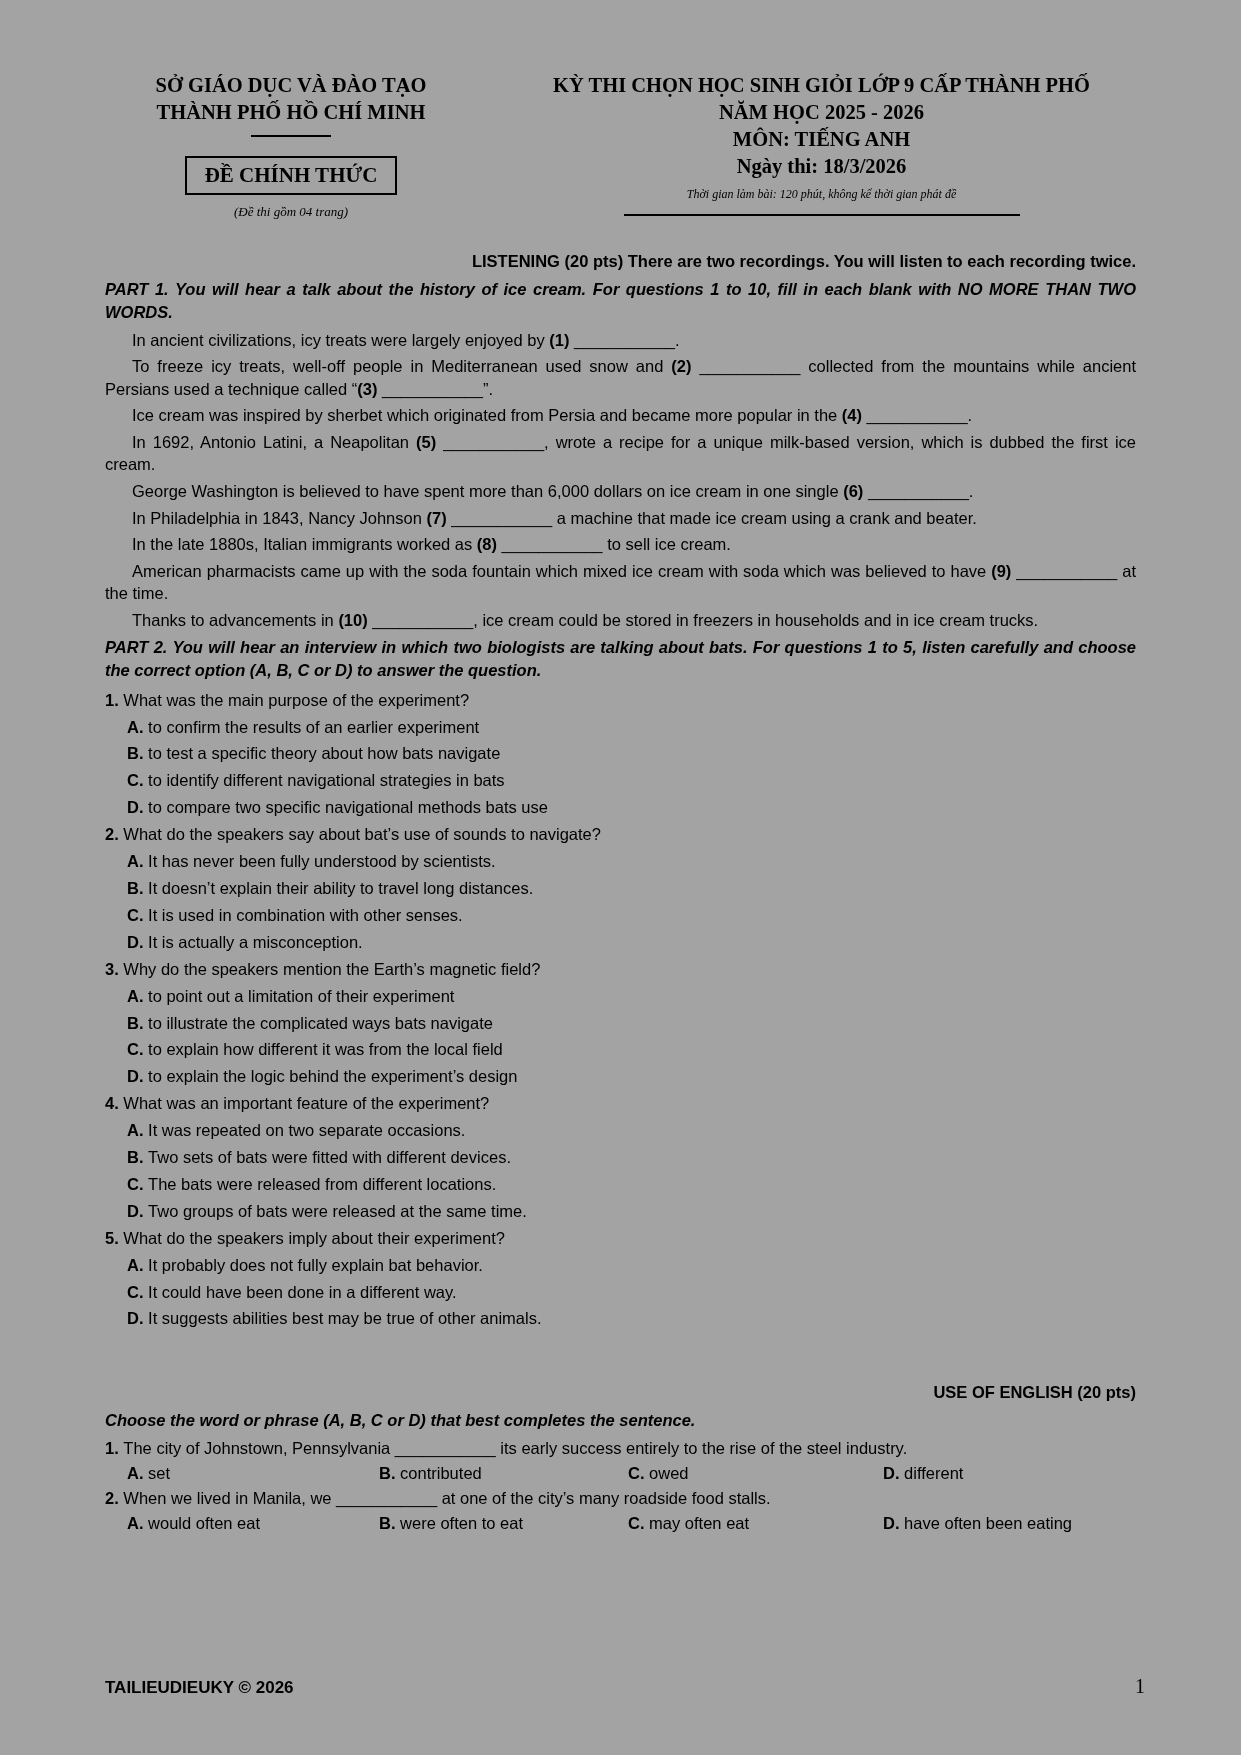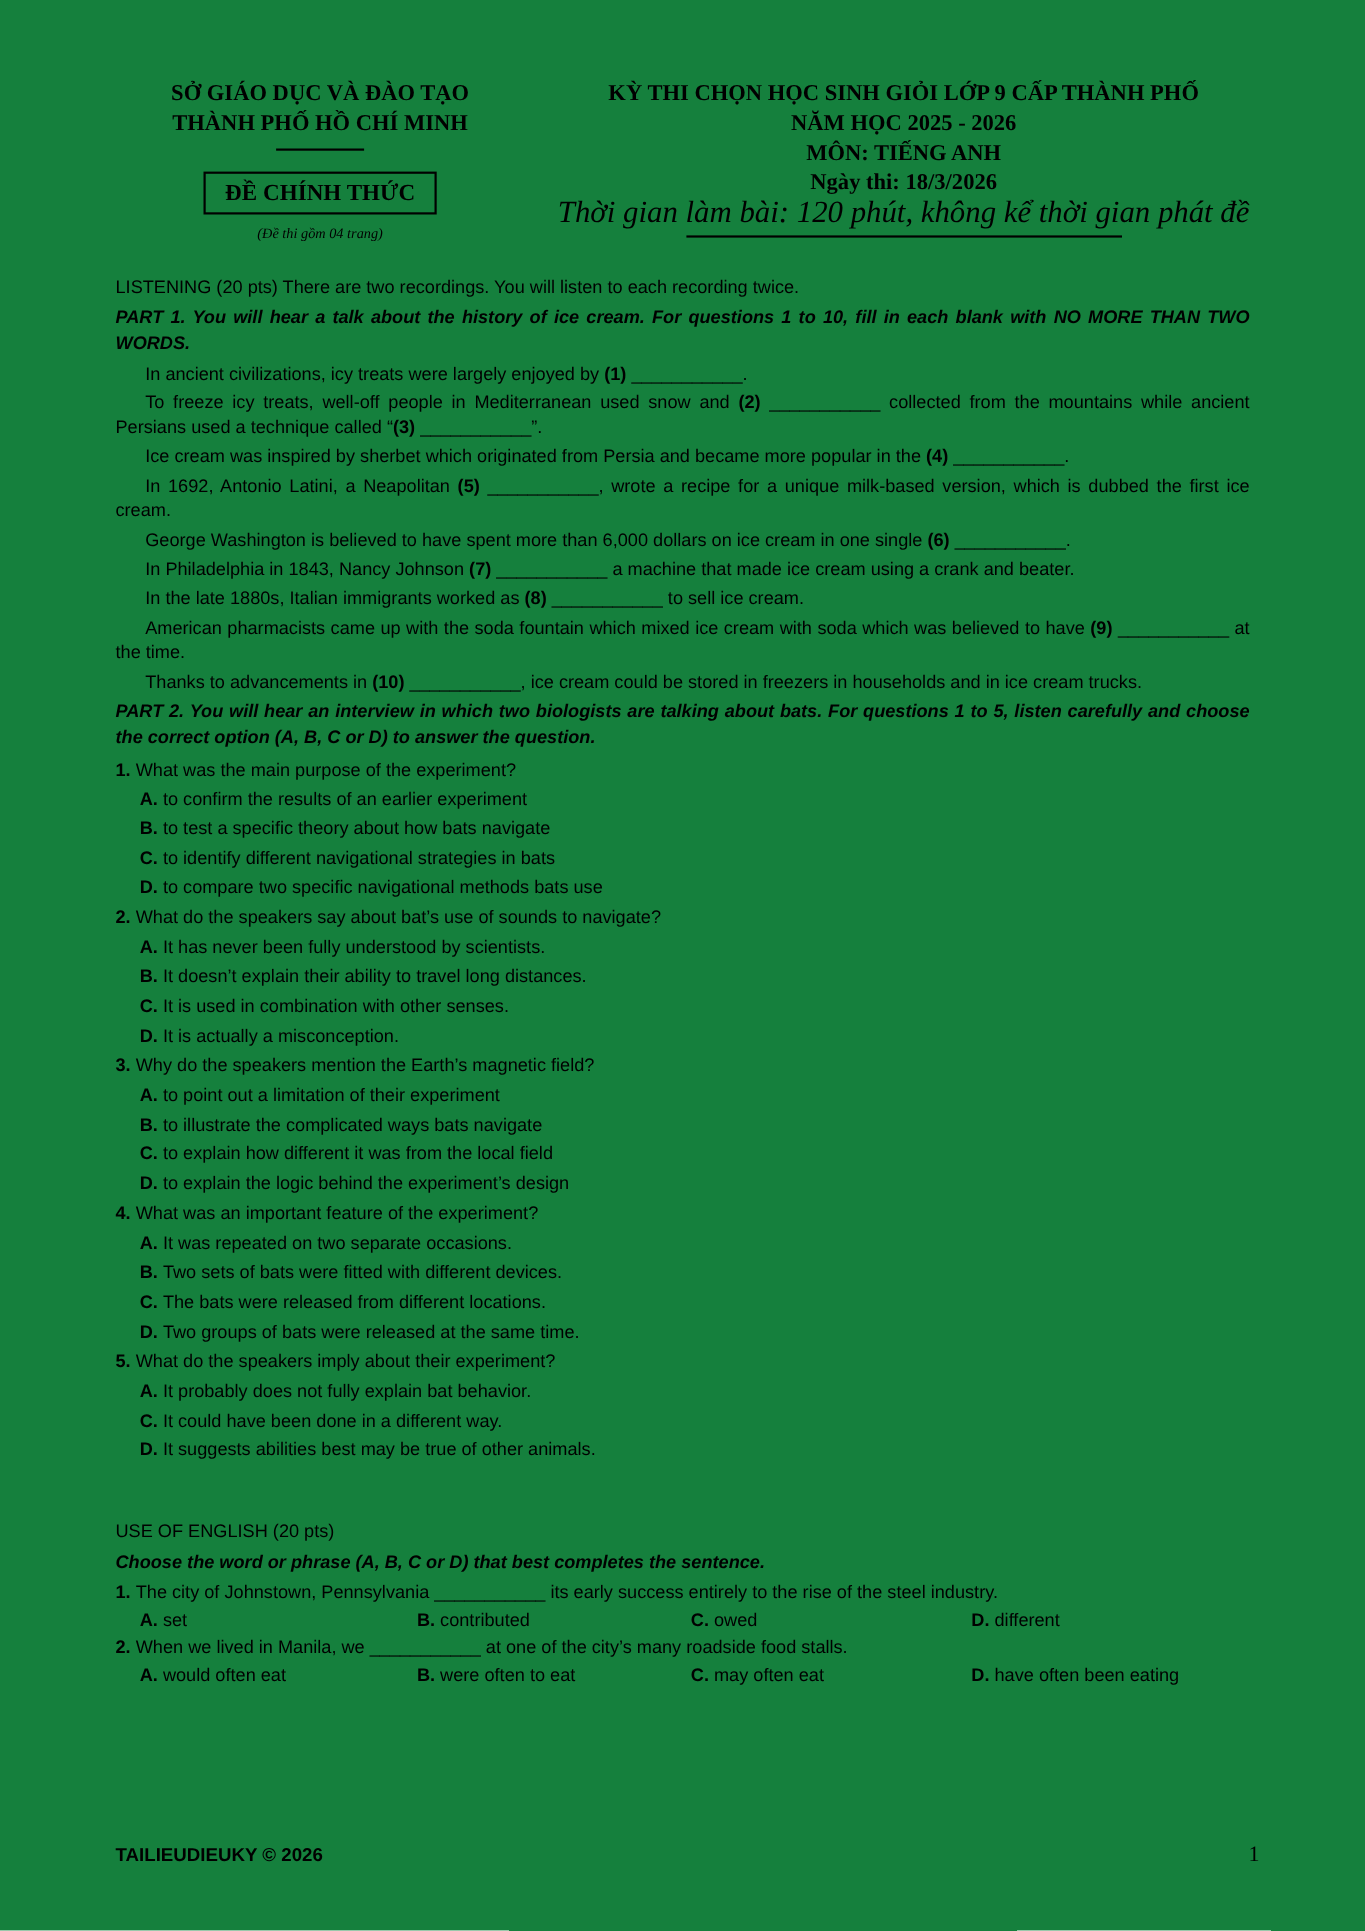--- a/index.html
+++ b/index.html
@@ -1,37 +1,37 @@
 <!DOCTYPE html>
 <html lang="vi"><head>
 <meta charset="utf-8">
 <style>
   html,body{margin:0;padding:0;background:#fff;}
   .page{
     position:relative;
     width:1241px;height:1755px;
-    background:#15803d;color:#000;
+    background:#a3a3a3;color:#000;
     font-family:"Liberation Sans", sans-serif;
     font-size:16.5px;
     overflow:hidden;
   }
   
   .hdr{display:flex;padding:72px 105px 0 105px;font-family:"Liberation Serif", serif;}
   .hdr-left{width:372px;text-align:center;flex:none;}
   .hdr-right{flex:1;text-align:center;padding-left:30px;}
   .h-line{font-weight:bold;font-size:20.5px;line-height:27px;white-space:nowrap;}
   .short-rule{width:80px;border-top:2.5px solid #000;margin:9px auto 10px auto;}
   .official-box{display:inline-block;border:2px solid #000;padding:5px 18px;
     font-weight:bold;font-size:21px;margin-top:9px;}
   .pages-note{font-style:italic;font-size:13px;margin-top:9px;}
-  .time-line{font-style:italic;font-size:28px;line-height:26px;margin-top:1px;white-space:nowrap;}
+  .time-line{font-style:italic;font-size:12px;line-height:26px;margin-top:1px;white-space:nowrap;}
   .hdr-underline{width:396px;border-top:2px solid #000;margin:7px auto 0 auto;}
   
   main{padding:0 105px;margin-top:30px;}
-  .sec-head{font-weight:normal;margin:0 0 4px 0;line-height:23.5px;}
+  .sec-head{font-weight:bold;margin:0 0 4px 0;line-height:23.5px;text-align:right;}
   .part-head{font-weight:bold;font-style:italic;margin:0 0 4px 0;line-height:23.5px;text-align:justify;}
   .para{margin:0 0 4px 0;line-height:22.6px;text-align:justify;text-indent:27px;}
   .para .b{font-weight:bold;}
   .q-line{line-height:26.9px;}
   .q-line .b, .opt-line .b, .opt-cell .b{font-weight:bold;}
   .opt-line{line-height:26.9px;padding-left:22px;}
   .uoe .q-line{line-height:24.8px;}
   .opt-grid{display:grid;grid-template-columns:252px 249px 255px auto;
     padding-left:22px;line-height:24.8px;}
   .gap-lg{height:49px;}

